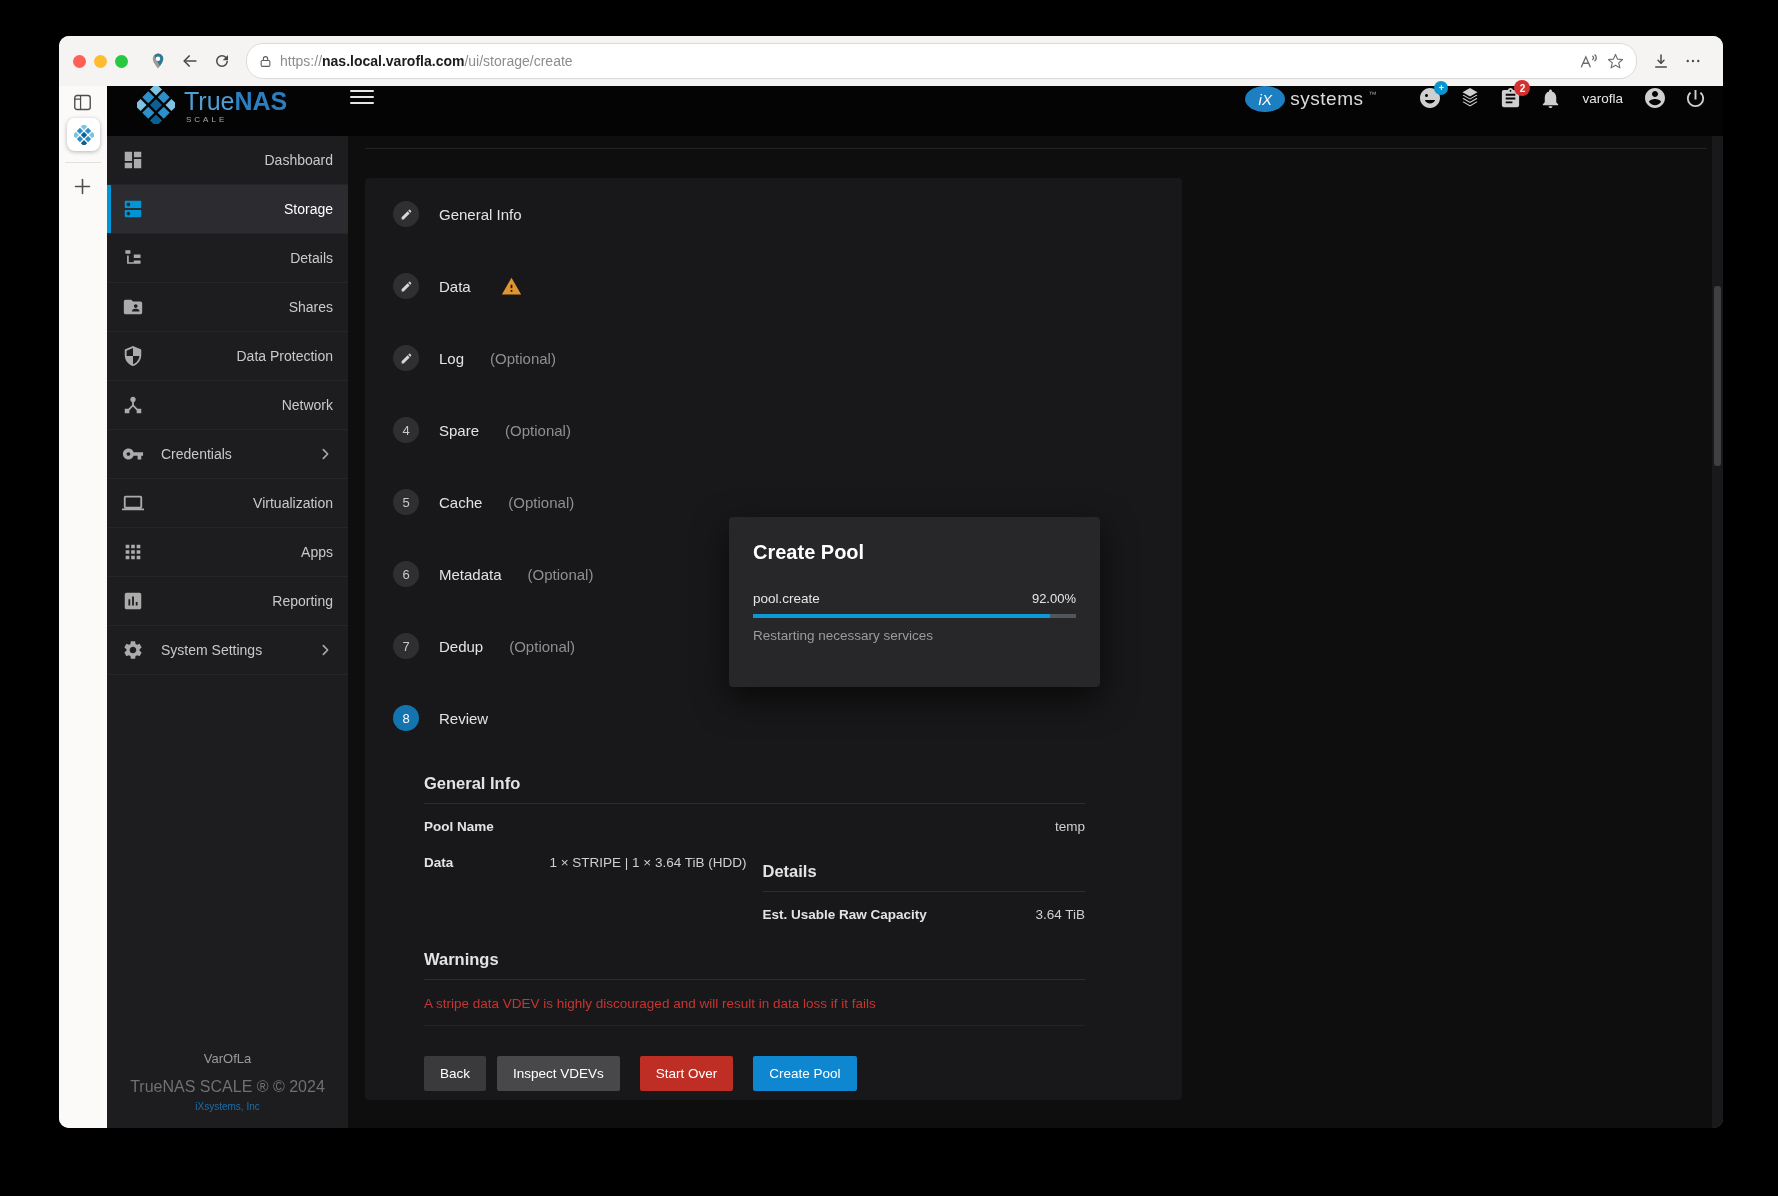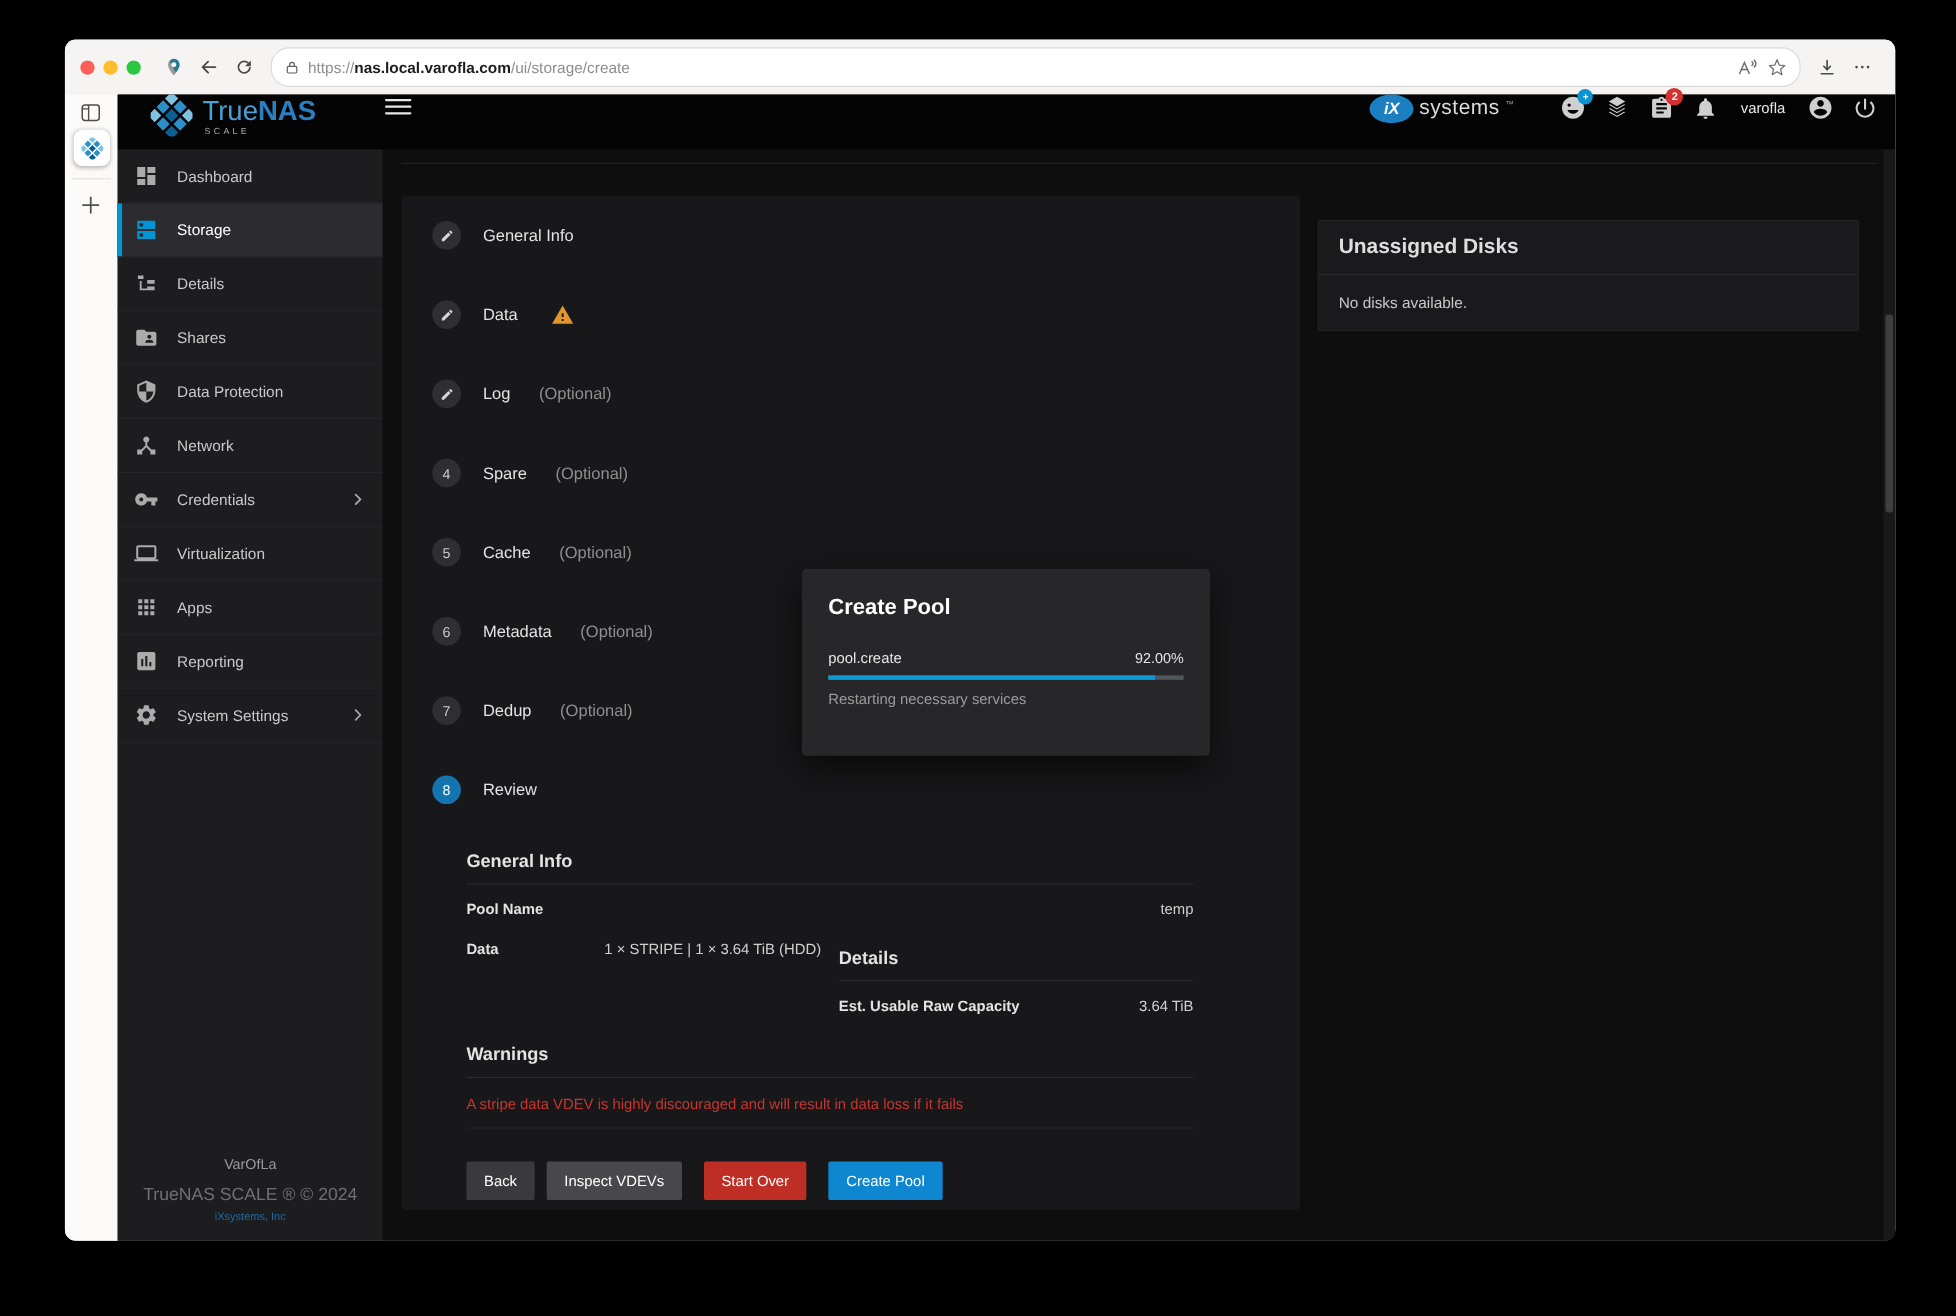--- a/index.html
+++ b/index.html
@@ -31,35 +31,35 @@
   .brand{display:flex;align-items:center;gap:9px;margin-left:14px;position:relative;}
   .brand-text{font-size:25px;line-height:1;position:relative;padding-bottom:8px;}
   .brand-true{color:#4e9fd4;font-weight:400;}
   .brand-nas{color:#2b7fc1;font-weight:bold;}
   .brand-scale{position:absolute;left:2px;bottom:-2px;font-size:8px;letter-spacing:3px;color:#a9a9a9;}
   .hamburger{margin-left:63px;width:24px;cursor:pointer;}
   .hamburger span{display:block;height:2px;background:#e6e6e6;margin:4px 0;border-radius:1px;}
   .hd-spacer{flex:1;}
   .ixlogo{display:flex;align-items:center;gap:5px;margin-right:42px;}
   .ix-oval{width:40px;height:26px;background:#1c7fc2;border-radius:50%;display:flex;align-items:center;justify-content:center;
-           color:#fff;font-style:italic;font-weight:bold;font-size:15px;}
+           color:#fff;font-style:italic;font-weight:normal;font-size:15px;}
   .ix-name{color:#dcdcdc;font-size:19px;font-weight:300;letter-spacing:.5px;}
   .ix-tm{color:#9a9a9a;font-size:8px;align-self:flex-start;margin-top:4px;}
   .hd-icons{display:flex;align-items:center;gap:16px;}
   .hd-icon{position:relative;width:24px;height:24px;color:#cfcfcf;display:flex;align-items:center;justify-content:center;cursor:pointer;}
   .badge-blue{position:absolute;top:-5px;right:-6px;width:14px;height:14px;border-radius:50%;background:#0b94d2;
               color:#fff;font-size:9px;font-weight:bold;display:flex;align-items:center;justify-content:center;}
   .badge-red{position:absolute;top:-6px;right:-8px;width:16px;height:16px;border-radius:50%;background:#d3302f;
              color:#fff;font-size:10px;font-weight:bold;display:flex;align-items:center;justify-content:center;}
   .username{color:#e6e6e6;font-size:13.5px;margin:0 4px;}
   
   .below{flex:1;display:flex;min-height:0;position:relative;}
   .sidebar{flex:0 0 241px;background:#1d1d20;position:relative;}
   .nav-item{height:48px;display:flex;align-items:center;padding:0 15px;gap:17px;border-bottom:1px solid #252529;
-            color:#c9c9c9;font-size:14px;position:relative;cursor:pointer;}
+            color:#c9c9c9;font-size:14px;position:relative;cursor:pointer;justify-content:space-between;}
   .nav-item svg{flex:0 0 auto;color:#ababab;}
   .nav-item.active{background:#2b2b30;color:#fff;}
   .nav-item.active svg{color:#0095d5;}
   .nav-item.active::before{content:"";position:absolute;left:0;top:0;bottom:0;width:4px;background:#0095d5;}
   .nav-chevron{margin-left:auto;color:#b0b0b0;}
   .sidefooter{position:absolute;bottom:16px;left:0;right:0;text-align:center;}
   .sf-host{font-size:13px;color:#9a9a9a;margin-bottom:12px;}
   .sf-copy{font-size:16px;color:#707070;margin-bottom:5px;}
   .sf-company{font-size:10px;color:#1d6da5;}
   
@@ -442,24 +442,20 @@
               <div class="warn-row">A stripe data VDEV is highly discouraged and will result in data loss if it fails</div>
               <div class="btnrow">
                 <button class="btn btn-back">Back</button>
                 <button class="btn btn-inspect">Inspect VDEVs</button>
                 <button class="btn btn-danger">Start Over</button>
                 <button class="btn btn-primary">Create Pool</button>
               </div>
             </div>
           </div>
 
-          <div class="unassigned">
-            <div class="ud-hd">Unassigned Disks</div>
-            <div class="ud-bd">No disks available.</div>
-          </div>
 
           <div class="scroll-track">
             <div class="scroll-thumb"></div>
           </div>
         </div>
       </div>
 
       <div class="dialog">
         <div class="dlg-title">Create Pool</div>
         <div class="job-row">

